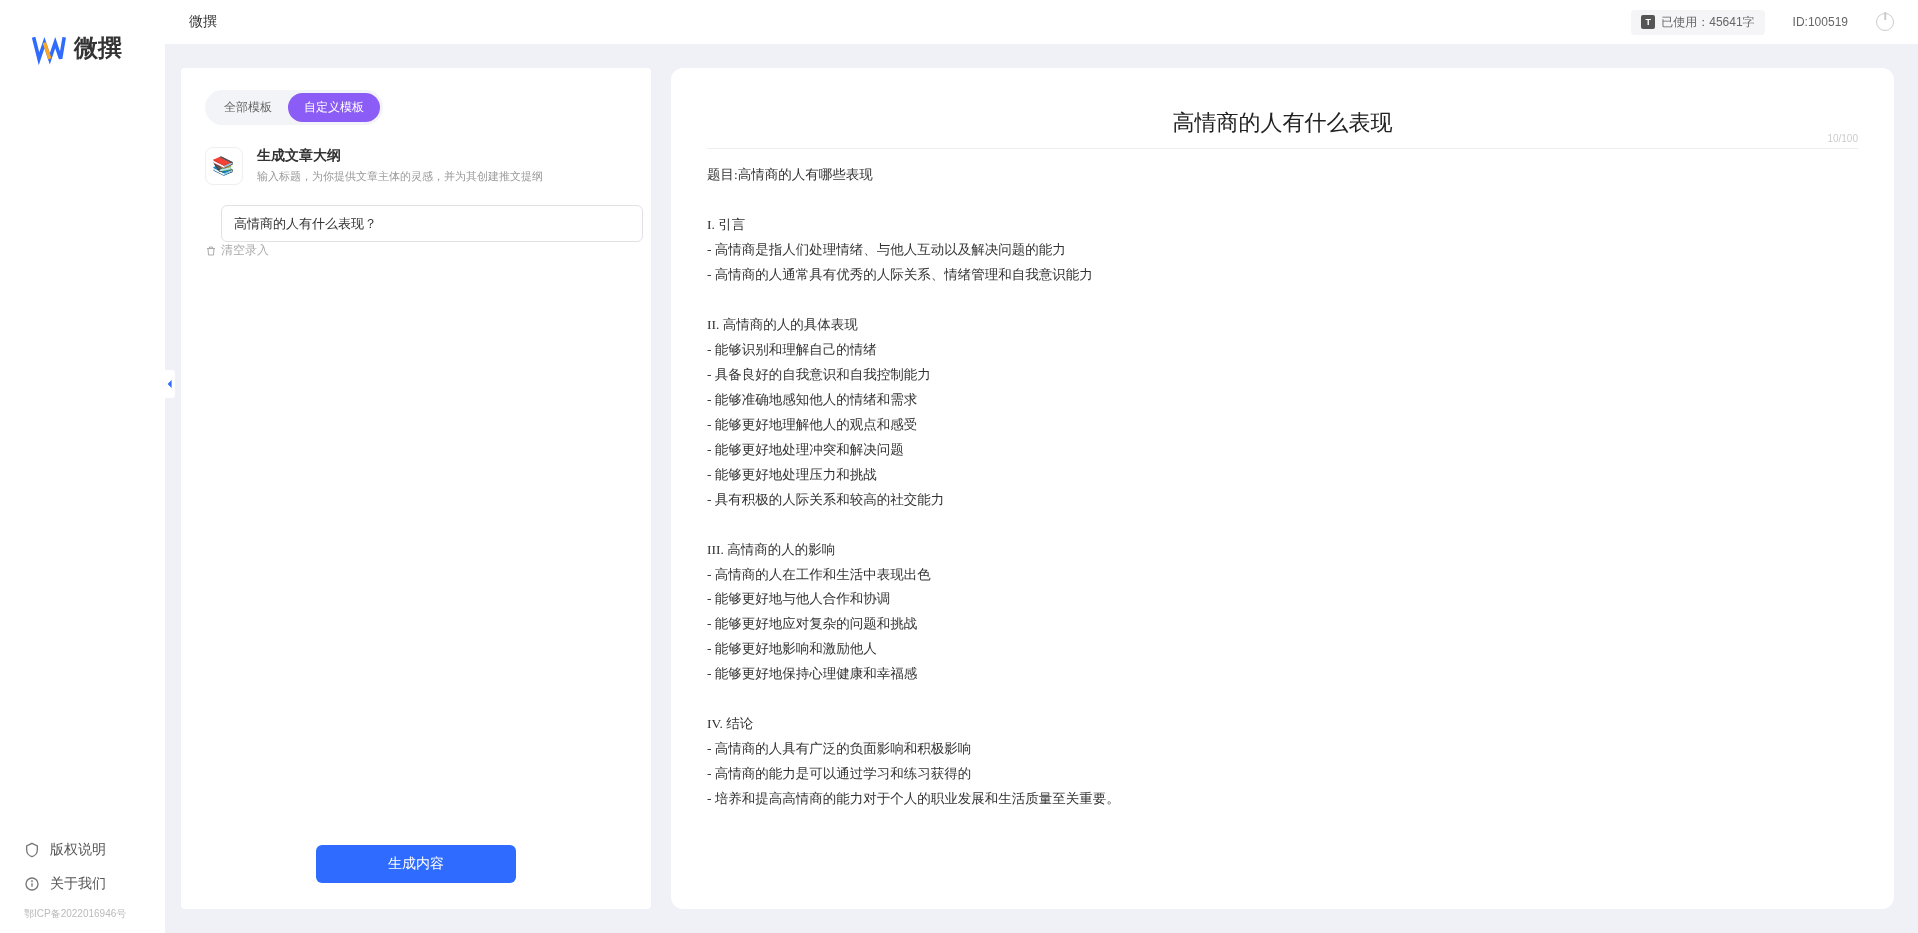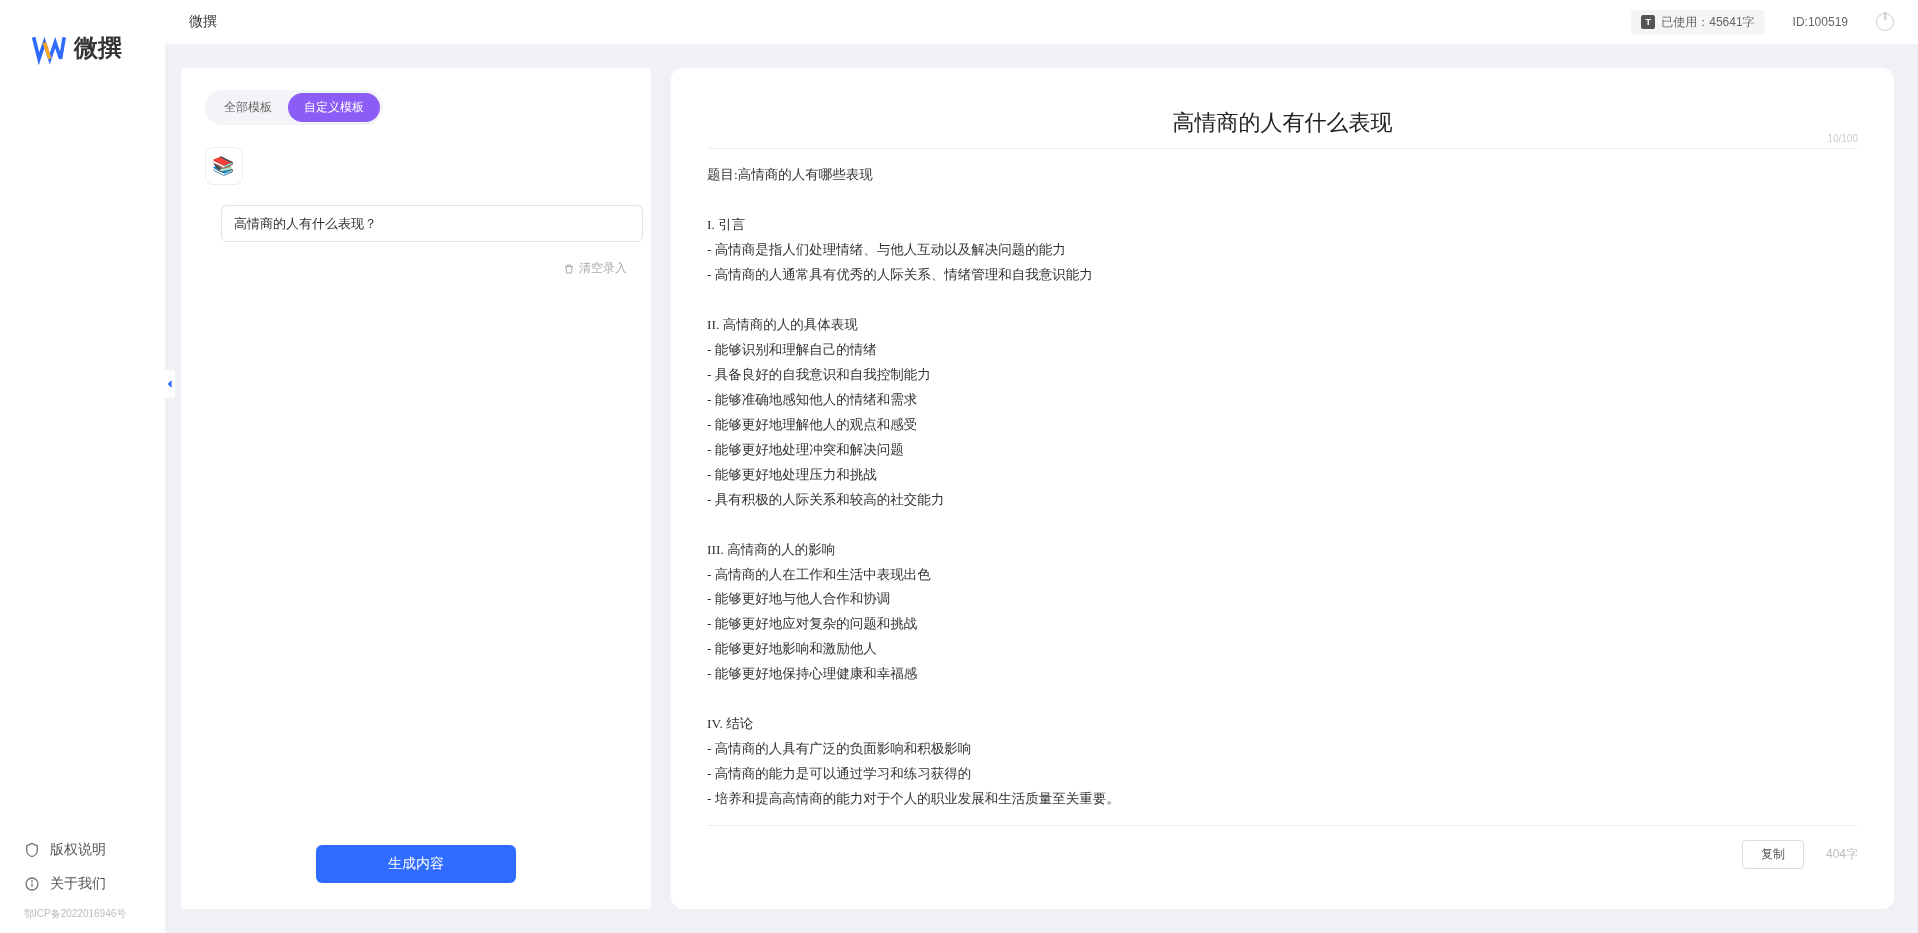--- a/index.html
+++ b/index.html
@@ -36,21 +36,21 @@
 .panel-left { width: 470px; background: #fff; border-radius: 4px; padding: 22px 24px; display: flex; flex-direction: column; position: relative; }
 .tabs { display: flex; background: #f3f4f8; border-radius: 20px; padding: 3px; width: fit-content; margin-bottom: 18px; }
 .tab { font-size: 12px; padding: 6px 16px; border-radius: 16px; cursor: pointer; color: #666; }
 .tab.active { background: #8b5cf6; color: #fff; }
 .template-card { display: flex; gap: 14px; align-items: flex-start; padding: 4px 0 20px; }
 .template-icon { width: 38px; height: 38px; background: #fff; border: 1px solid #eee; border-radius: 8px; display: flex; align-items: center; justify-content: center; font-size: 18px; }
 .template-title { font-size: 14px; font-weight: 600; color: #333; margin-bottom: 4px; }
 .template-desc { font-size: 11px; color: #999; }
 .field-label { display: flex; justify-content: space-between; font-size: 12px; color: #888; margin: 20px 0 8px; }
 .input-box { width: 100%; border: 1px solid #e2e2e6; border-radius: 6px; padding: 10px 12px; font-size: 13px; color: #333; outline: none; margin-left: 16px; }
-.clear-link { display: flex; align-items: center; justify-content: flex-end; gap: 4px; color: #aaa; font-size: 12px; margin-top: 18px; cursor: pointer; }
+.clear-link { display: flex; align-items: center; justify-content: flex-start; gap: 4px; color: #aaa; font-size: 12px; cursor: pointer; }
 .generate-btn { margin-top: auto; align-self: center; width: 200px; background: #2f6bff; color: #fff; border: none; border-radius: 6px; padding: 10px 0; font-size: 14px; cursor: pointer; margin-bottom: 4px; }
 
 
 .panel-right { flex: 1; background: #fff; border-radius: 12px; padding: 40px 36px; display: flex; flex-direction: column; }
 .output-header { display: flex; align-items: center; justify-content: center; position: relative; border-bottom: 1px solid #eee; padding-bottom: 10px; margin-bottom: 14px; }
 .output-title { font-size: 22px; font-family: "SimSun", serif; color: #222; }
 .output-count { position: absolute; right: 0; bottom: 4px; font-size: 10px; color: #ccc; }
 .output-body { font-size: 13.5px; color: #333; line-height: 1.85; white-space: pre-line; font-family: "SimSun", "Microsoft YaHei", serif; flex: 1; overflow: auto; }
 .output-footer { border-top: 1px solid #eee; margin-top: 10px; padding-top: 14px; display: flex; justify-content: flex-end; align-items: center; gap: 22px; }
 .copy-btn { border: 1px solid #dcdce0; background: #fff; color: #555; font-size: 12px; padding: 5px 18px; border-radius: 4px; cursor: pointer; }
@@ -106,20 +106,24 @@
     </div>
 
     <div class="content">
       <section class="panel-left">
         <div class="tabs">
           <div class="tab">全部模板</div>
           <div class="tab active">自定义模板</div>
         </div>
         <div class="template-card">
           <div class="template-icon">📚</div>
+          <div>
+            <div class="template-title">生成文章大纲</div>
+            <div class="template-desc">输入标题，为你提供文章主体的灵感，并为其创建推文提纲</div>
+          </div>
         </div>
         <input class="input-box" type="text" value="高情商的人有什么表现？" style="">
         <div class="clear-link">
           <svg width="12" height="12" viewBox="0 0 24 24" fill="none" stroke="#aaa" stroke-width="2">
               <path d="M4 7 h16 M9 7 V4 h6 v3 M6 7 l1 13 h10 l1-13"></path>
             </svg>
           <span>清空录入</span>
         </div>
         <button class="generate-btn">生成内容</button>
       </section>
@@ -148,20 +152,16 @@
 - 高情商的人在工作和生活中表现出色
 - 能够更好地与他人合作和协调
 - 能够更好地应对复杂的问题和挑战
 - 能够更好地影响和激励他人
 - 能够更好地保持心理健康和幸福感
 
 IV. 结论
 - 高情商的人具有广泛的负面影响和积极影响
 - 高情商的能力是可以通过学习和练习获得的
 - 培养和提高高情商的能力对于个人的职业发展和生活质量至关重要。</div>
-        <div class="output-footer">
-          <button class="copy-btn">复制</button>
-          <span class="char-count">404字</span>
-        </div>
       </section>
     </div>
   </div>
 </div>
 
 </body></html>

